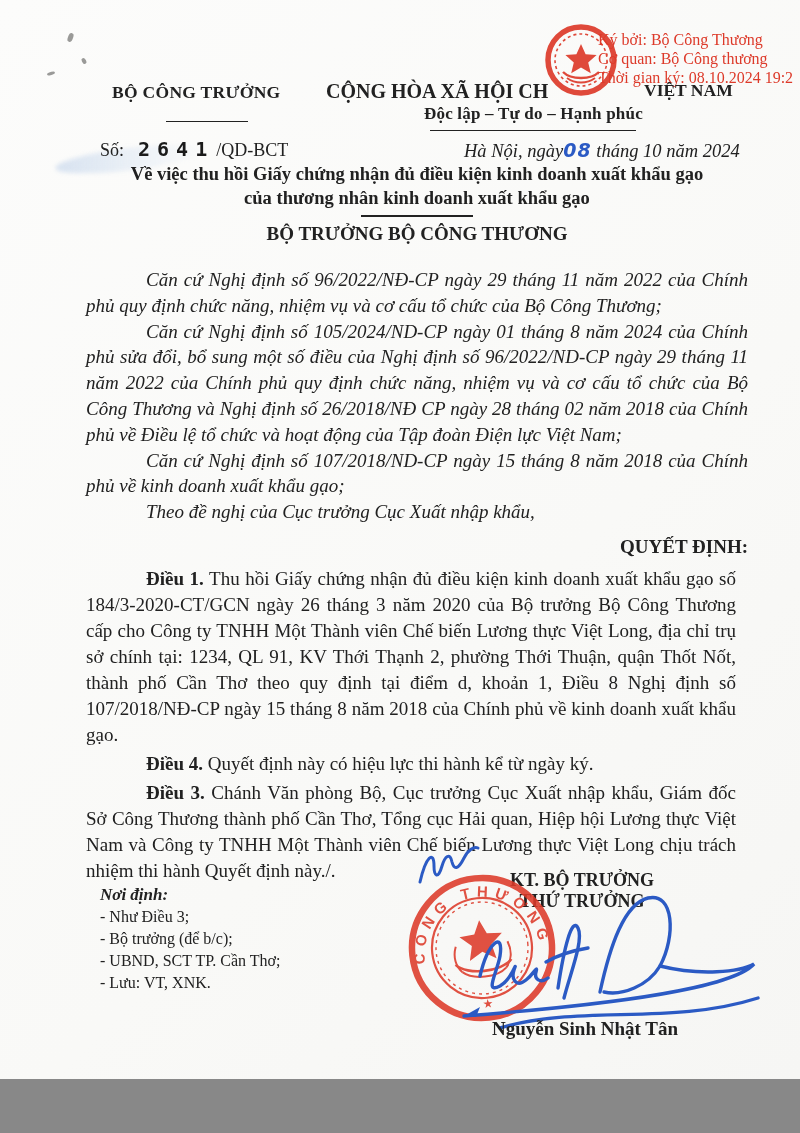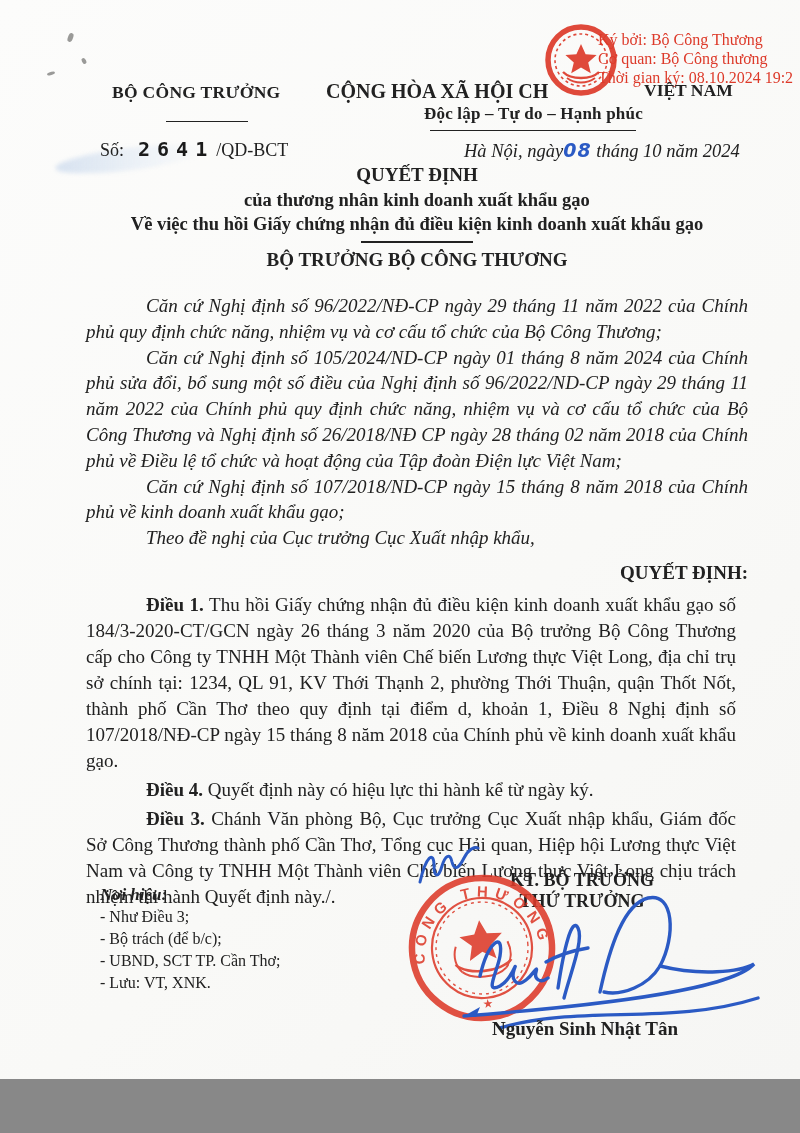--- a/index.html
+++ b/index.html
@@ -93,23 +93,22 @@
   <div class="abs motto-rule"></div>
 
   <div class="abs so-line">
     <span>Số:</span><span class="so-num">2641</span><span class="so-suffix">/QD-BCT</span>
   </div>
   <div class="abs date-line">
     <span>Hà Nội, ngày</span><span class="date-day">08</span><span> tháng 10 năm 2024</span>
   </div>
 
   <div class="abs doc-body">
-    <p class="h-center h-main">QUYẾT ĐỊNH</p>
+    <p class="h-center h-subject">Về việc thu hồi Giấy chứng nhận đủ điều kiện kinh doanh xuất khẩu gạo</p>
     <p class="h-center h-subject">của thương nhân kinh doanh xuất khẩu gạo</p>
-    <p class="h-center h-subject">Về việc thu hồi Giấy chứng nhận đủ điều kiện kinh doanh xuất khẩu gạo</p>
     <div class="subject-rule"></div>
     <p class="h-center h-authority">BỘ TRƯỞNG BỘ CÔNG THƯƠNG</p>
 
     <div class="preamble">
       <p>Căn cứ Nghị định số 96/2022/NĐ-CP ngày 29 tháng 11 năm 2022 của Chính phủ quy định chức năng, nhiệm vụ và cơ cấu tổ chức của Bộ Công Thương;</p>
       <p>Căn cứ Nghị định số 105/2024/ND-CP ngày 01 tháng 8 năm 2024 của Chính phủ sửa đổi, bổ sung một số điều của Nghị định số 96/2022/ND-CP ngày 29 tháng 11 năm 2022 của Chính phủ quy định chức năng, nhiệm vụ và cơ cấu tổ chức của Bộ Công Thương và Nghị định số 26/2018/NĐ CP ngày 28 tháng 02 năm 2018 của Chính phủ về Điều lệ tổ chức và hoạt động của Tập đoàn Điện lực Việt Nam;</p>
       <p>Căn cứ Nghị định số 107/2018/ND-CP ngày 15 tháng 8 năm 2018 của Chính phủ về kinh doanh xuất khẩu gạo;</p>
       <p>Theo đề nghị của Cục trưởng Cục Xuất nhập khẩu,</p>
     </div>
 
@@ -123,23 +122,23 @@
   <svg class="abs paraph" width="70" height="55" viewBox="0 0 70 55">
     <path d="M8 46 C14 20 22 14 22 30 C22 40 26 44 30 30 C33 20 38 16 40 26 C42 34 46 34 52 22 C56 14 62 10 66 12" fill="none" stroke="var(--ink-blue)" stroke-width="3" stroke-linecap="round"></path>
   </svg>
 
   <div class="abs sign-title">
     <div>KT. BỘ TRƯỞNG</div>
     <div>THỨ TRƯỞNG</div>
   </div>
 
   <div class="abs recipients">
-    <div class="rlabel">Nơi hiệu:</div>
+    <div class="rlabel">Nơi định:</div>
     <div>- Như Điều 3;</div>
-    <div>- Bộ trách (để b/c);</div>
+    <div>- Bộ trưởng (để b/c);</div>
     <div>- UBND, SCT TP. Cần Thơ;</div>
     <div>- Lưu: VT, XNK.</div>
   </div>
 
   <svg class="abs seal-bottom" width="152" height="152" viewBox="0 0 152 152">
     <defs>
       <path id="sealArc" d="M 20 98 A 58 58 0 1 1 132 98" fill="none"></path>
     </defs>
     <circle cx="76" cy="76" r="70" fill="none" stroke="var(--seal-red)" stroke-width="6.5"></circle>
     <circle cx="76" cy="76" r="50" fill="none" stroke="var(--seal-red)" stroke-width="2.2"></circle>

